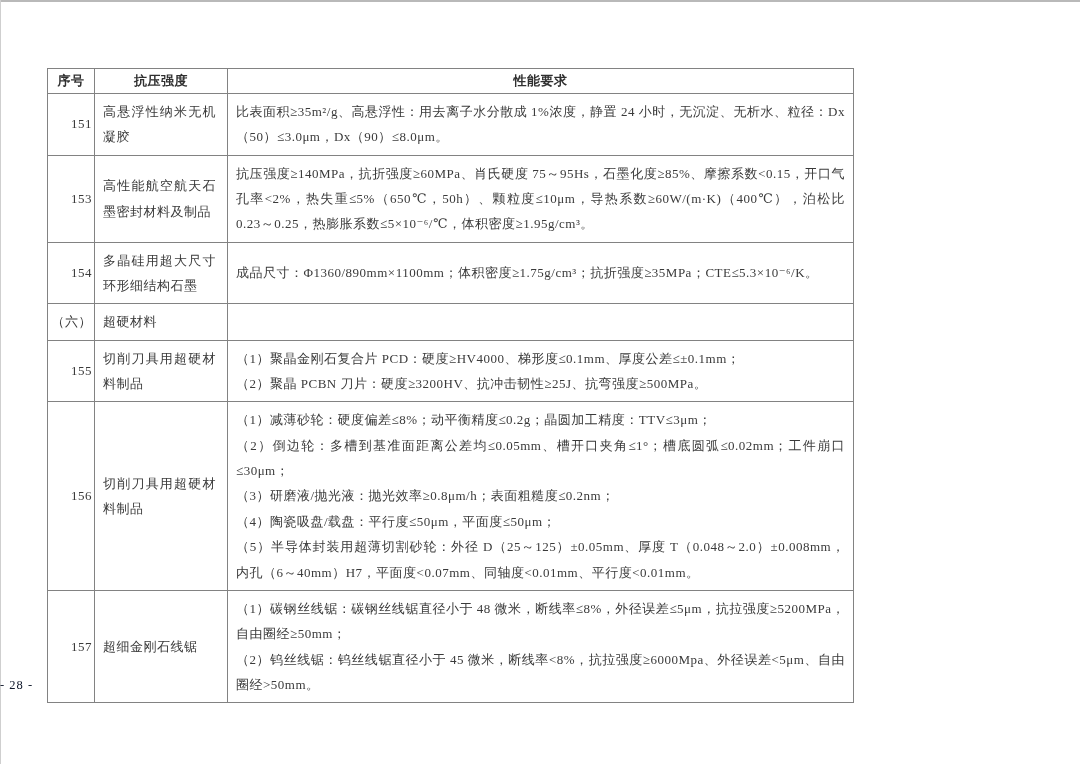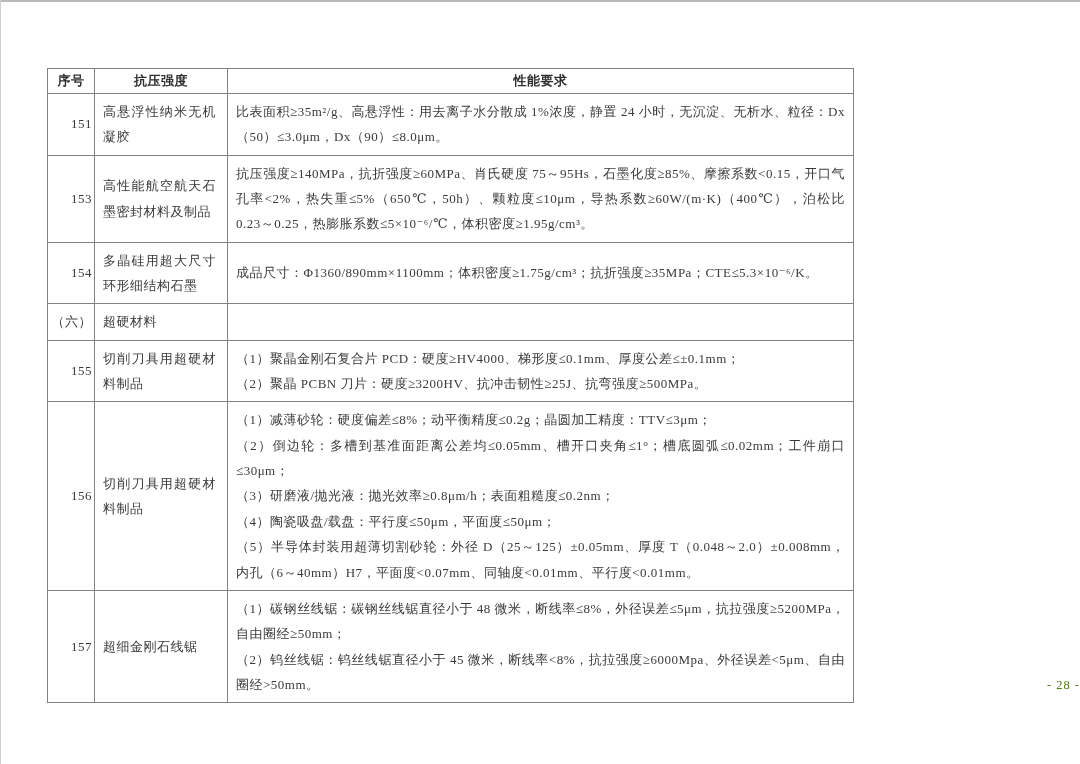--- a/index.html
+++ b/index.html
@@ -52,23 +52,23 @@
   td.req-cell {
     padding: 5px 8px;
     line-height: 1.95;
     white-space: pre-wrap;
     text-align: justify;
   }
   .page-number {
     position: absolute;
     left: 0; right: 0;
     top: 678px;
-    text-align: right;
+    text-align: left;
     font-size: 12.5px;
-    color: #4d7c0f;
+    color: #0f172a;
     letter-spacing: 1px;
   }
 </style>
 </head>
 <body>
 
 <div class="scan-edge-top"></div>
 <div class="scan-edge-left"></div>
 
 <table class="spec-table">

